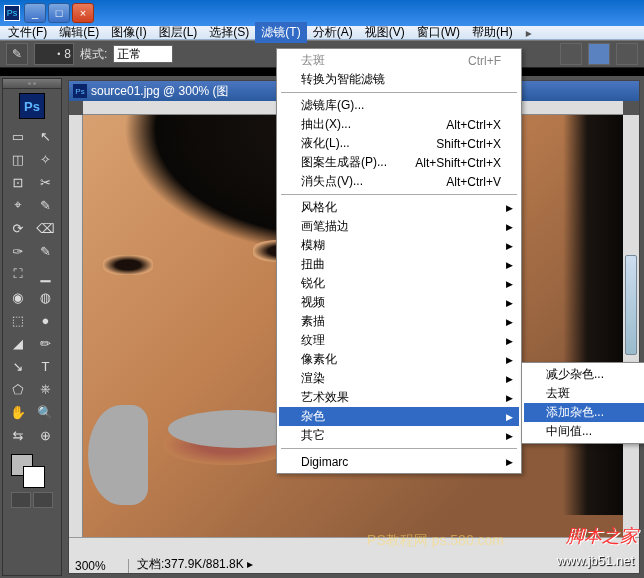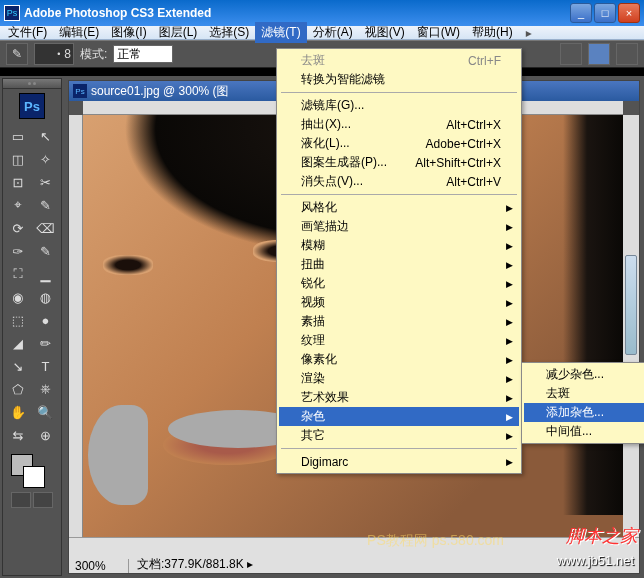--- a/index.html
+++ b/index.html
@@ -51,39 +51,38 @@
 .must::before { content: ""; position: absolute; top: 0; left: 0; width: 60px; height: 100px; background: #aaa; border-radius: 40px 20px 20px 40px / 60px 20px 20px 60px; }
 .must::after { content: ""; position: absolute; top: 5px; right: 10px; width: 140px; height: 38px; background: #aaa; border-radius: 50%; }
 .ruler-top { position: absolute; top: 0; left: 14px; right: 16px; height: 14px; background: #ddd; border-bottom: 1px solid #888; }
 .ruler-left { position: absolute; top: 14px; left: 0; width: 14px; bottom: 0; background: #ddd; border-right: 1px solid #888; }
 .scroll-v { position: absolute; right: 0; top: 14px; bottom: 0; width: 16px; background: #ddd; }
 .scroll-v .thumb { position: absolute; left: 2px; right: 2px; top: 140px; height: 100px; background: linear-gradient(#cde,#9bc); border: 1px solid #789; border-radius: 2px; }
 .statusbar { height: 36px; background: #e0e0e0; border-top: 1px solid #999; display: flex; align-items: flex-end; font-size: 11px; color: #000; }
 .statusbar .zoom { width: 60px; padding: 0 6px; border-right: 1px solid #999; }
 .statusbar .info { padding: 0 8px; }
 
-.menu { position: absolute; background: #fef9c3; border: 1px solid #8a8a8a; box-shadow: 2px 2px 4px rgba(0,0,0,0.3); padding: 2px; }
+.menu { position: absolute; background: #ffffff; border: 1px solid #8a8a8a; box-shadow: 2px 2px 4px rgba(0,0,0,0.3); padding: 2px; }
 .menu .row { display: flex; align-items: center; height: 19px; padding: 0 18px 0 22px; color: #000; white-space: nowrap; position: relative; }
 .menu .row.hl { background: #316ac5; color: #fff; }
 .menu .row .arrow { position: absolute; right: 6px; font-size: 9px; }
 .menu .row .sc { position: absolute; right: 18px; }
 .menu .sep { height: 1px; background: #aaa; margin: 3px 2px; }
 #menu1 { top: 48px; left: 276px; width: 246px; }
 #menu2 { top: 362px; left: 521px; width: 126px; }
 
 .watermark { position: absolute; right: 6px; bottom: 30px; color: #f33; font-weight: normal; font-size: 18px; text-shadow: 1px 1px 0 #fff; font-style: italic; font-family: KaiTi, serif; }
 .watermark2 { position: absolute; right: 10px; bottom: 10px; color: #fff; font-size: 13px; text-shadow: 1px 1px 1px #000; margin-top: 44px; }
 .watermark3 { position: absolute; right: 140px; bottom: 28px; color: rgba(255,220,100,0.5); font-size: 14px; }
 </style>
 </head>
 <body>
 
 <div class="titlebar">
   <div class="icon">Ps</div>
-  <div class="title">Adobe Photoshop CS3 Extended</div>
   <div class="btns">
     <div class="btn">_</div>
     <div class="btn">□</div>
     <div class="btn close">×</div>
   </div>
 </div>
 
 <div class="menubar">
   <span class="mi">文件(F)</span>
   <span class="mi">编辑(E)</span>
@@ -204,21 +203,21 @@
     <div class="sep"></div>
     <div class="row">
       <span>滤镜库(G)...</span>
     </div>
     <div class="row">
       <span>抽出(X)...</span>
       <span class="sc">Alt+Ctrl+X</span>
     </div>
     <div class="row">
       <span>液化(L)...</span>
-      <span class="sc">Adobe+Ctrl+X</span>
+      <span class="sc">Shift+Ctrl+X</span>
     </div>
     <div class="row">
       <span>图案生成器(P)...</span>
       <span class="sc">Alt+Shift+Ctrl+X</span>
     </div>
     <div class="row">
       <span>消失点(V)...</span>
       <span class="sc">Alt+Ctrl+V</span>
     </div>
     <div class="sep"></div>

